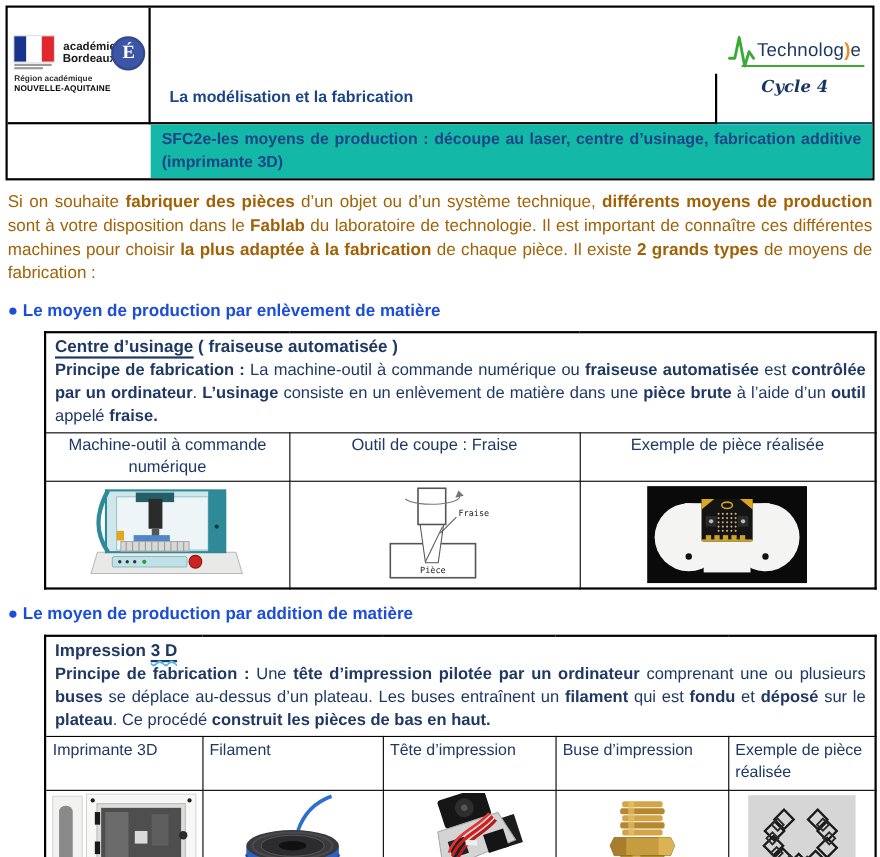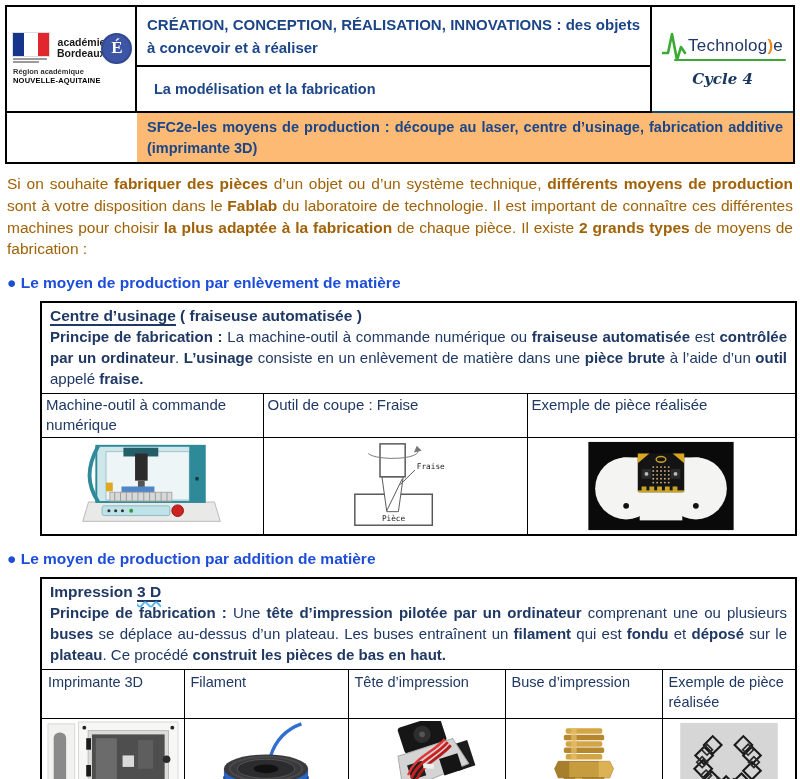--- a/index.html
+++ b/index.html
@@ -16,21 +16,21 @@
              display:flex;flex-direction:column;justify-content:center;padding:4px 6px;}
   .cell-title{grid-row:1;grid-column:2;border-right:2px solid #000;border-bottom:2px solid #000;
               padding:7px 10px 0 10px;font-weight:bold;font-size:15px;line-height:1.5;
               color:#1c4587;text-align:justify;}
   .cell-tech{grid-row:1/3;grid-column:3;border-bottom:2px solid #0c4a6e;
              display:flex;flex-direction:column;align-items:center;justify-content:center;padding:2px;}
   .cell-sub{grid-row:2;grid-column:2;border-right:2px solid #000;border-bottom:2px solid #000;
             display:flex;align-items:center;padding:0 17px;font-weight:bold;font-size:14.5px;color:#1c4587;}
   .cell-conn{grid-row:3;grid-column:1;border-right:2px solid #000;background:#ececec;
              display:flex;align-items:center;justify-content:center;font-weight:bold;font-size:15px;color:#1c4587;}
-  .cell-sfc{grid-row:3;grid-column:2/4;background:#fdba74;display:flex;align-items:center;
+  .cell-sfc{grid-row:3;grid-column:2/4;background:#14b8a6;display:flex;align-items:center;
             padding:2px 10px;font-weight:bold;font-size:14.5px;line-height:1.4;color:#1c4587;text-align:justify;}
   
   .gov-row{display:flex;align-items:flex-start;gap:8px;}
   .flag{display:flex;width:36px;height:23px;box-shadow:0 0 0 1px #ddd;}
   .flag .b{width:11px;background:#16348c;}
   .flag .w{width:14px;background:#fff;}
   .flag .r{width:11px;background:#e1262d;}
   .motto{margin-top:2px;}
   .motto i{display:block;height:2px;background:#9a9a9a;margin-bottom:1px;}
   .motto i.l1{width:34px;} .motto i.l2{width:26px;}
@@ -52,21 +52,21 @@
          font-size:15px;color:#17365d;}
   
   .intro{margin:9px 2px 0 2px;font-size:15.5px;line-height:21.8px;text-align:justify;color:#a16207;}
   .bullet{margin:14px 0 9px 2px;font-size:15.5px;font-weight:bold;color:#1d4ed8;}
   table.t{border-collapse:collapse;margin-left:35px;width:755px;table-layout:fixed;
           border:2px solid #000;}
   table.t td{border:1.5px solid #000;color:#1f3864;}
   td.desc{padding:2px 8px 4px 8px;}
   .desc-title{font-size:15.5px;line-height:21px;}
   .desc-body{font-size:15px;line-height:21px;text-align:justify;}
-  tr.ch1 td{font-size:15px;text-align:left;vertical-align:top;padding:1px 4px;line-height:1.35;}
+  tr.ch1 td{font-size:15px;text-align:center;vertical-align:top;padding:1px 4px;line-height:1.35;}
   tr.ch2 td{font-size:14.5px;text-align:left;vertical-align:top;padding:2px 6px;line-height:1.4;height:44px;}
   tr.imgs td{height:94px;text-align:center;vertical-align:middle;padding:1px;background:#fff;}
   tr.imgs2 td{height:90px;text-align:center;vertical-align:middle;padding:1px;background:#fff;}
   
   .rt-b{font-weight:700;}
   .rt-u{border-bottom:2px solid currentColor;}
   .rt-w{text-decoration-line:underline;text-decoration-style:wavy;text-decoration-color:#57b8ea;
         text-decoration-thickness:1.5px;text-underline-offset:4px;}
   svg{display:inline-block;vertical-align:middle;}
 </style>
@@ -97,21 +97,20 @@
           </div>
           <div class="e-badge">É</div>
         </div>
       </div>
       <div class="region">
         <div class="r1">Région académique</div>
         <div class="r2">NOUVELLE-AQUITAINE</div>
       </div>
     </div>
 
-    <div class="cell-title">CRÉATION, CONCEPTION, RÉALISATION, INNOVATIONS : des objets à concevoir et à réaliser</div>
 
     <div class="cell-tech">
       <div class="tech-row">
         <svg width="26" height="32" viewBox="0 0 26 32">
           <path d="M1,23 L6,23 L10,4 L15,30 L19,17 L23,23" fill="none" stroke="#3aaa35" stroke-width="2.6" stroke-linejoin="round" stroke-linecap="round"></path>
         </svg>
         <span class="tech-name">
           <span>Technolog</span><span class="tech-accent">)</span><span>e</span>
         </span>
       </div>

